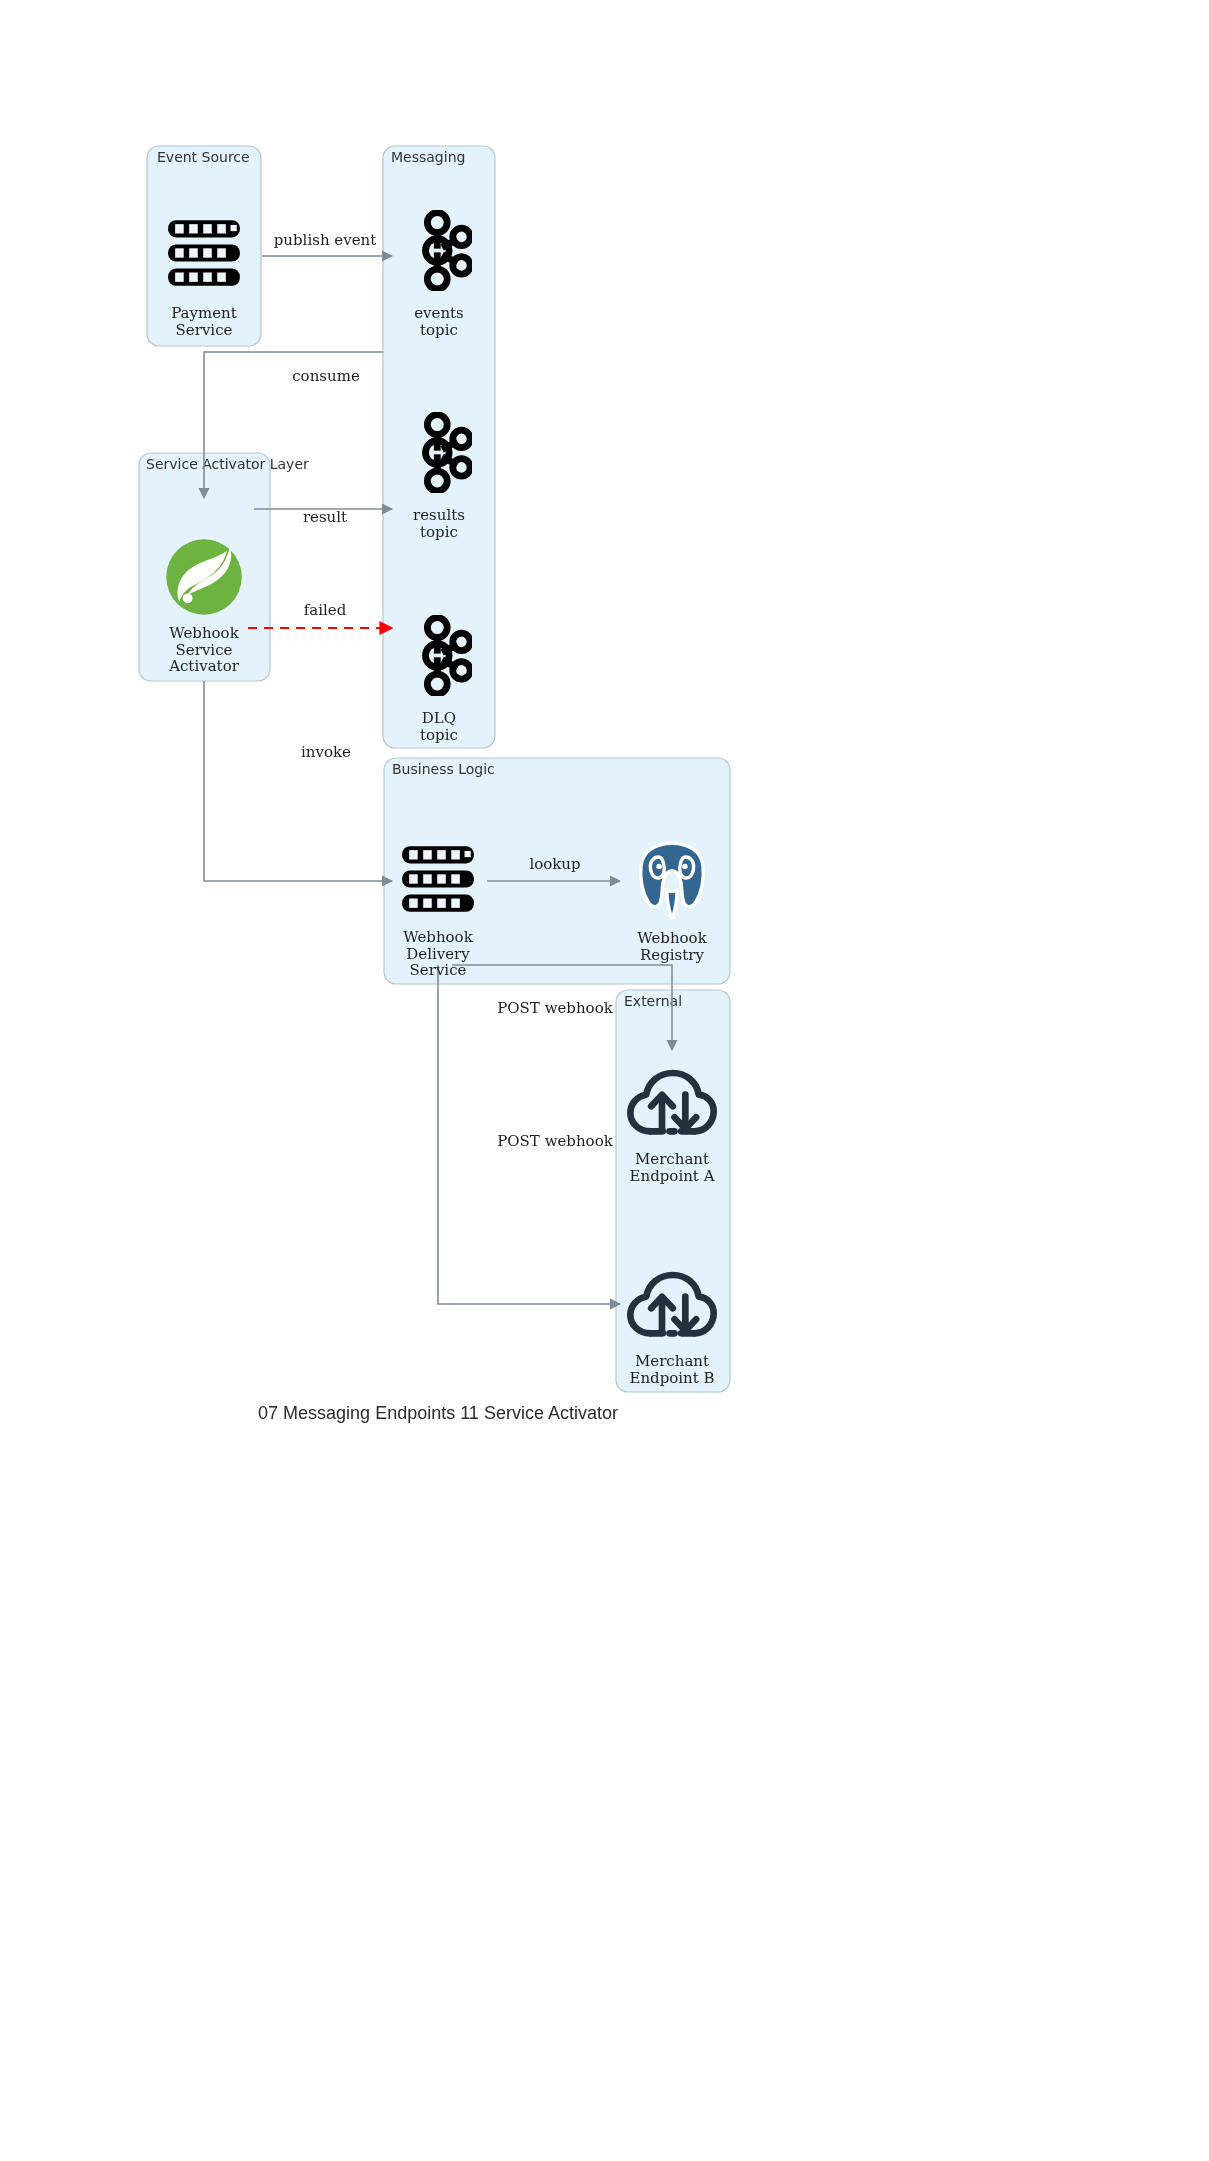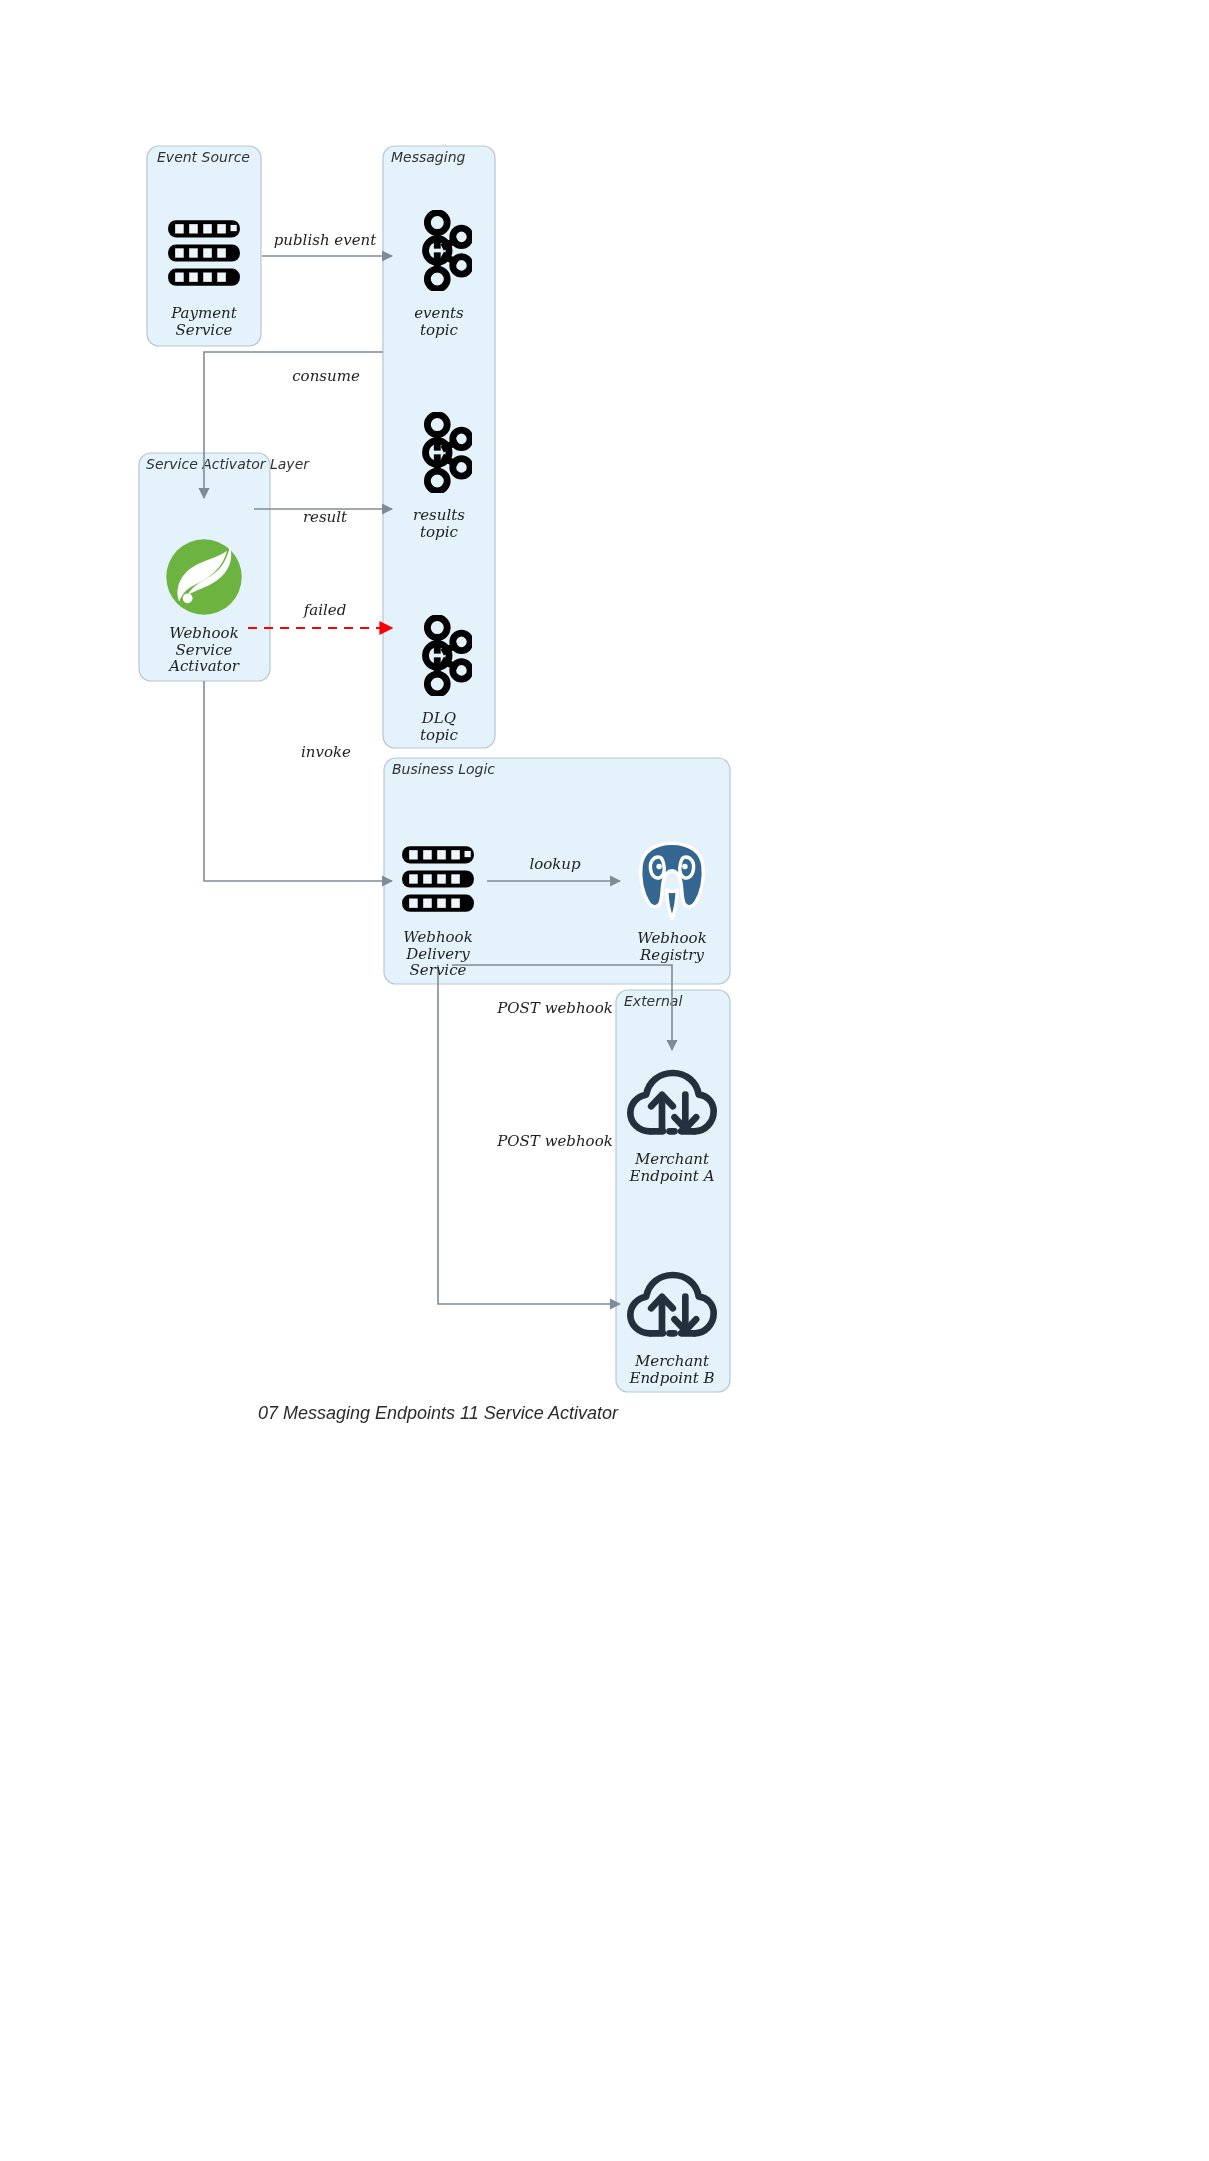--- a/index.html
+++ b/index.html
@@ -1,18 +1,18 @@
 <!DOCTYPE html>
 <html><head>
 <meta charset="utf-8">
 <style>
   html,body{margin:0;padding:0;background:#ffffff;}
   body{width:1209px;height:2161px;position:relative;
        font-family:"Liberation Sans","DejaVu Sans",sans-serif;}
-  #stage{position:absolute;left:0;top:0;width:1209px;height:2059px;font-style:italic;}
+  #stage{position:absolute;left:0;top:0;width:1209px;height:2059px;}
   svg#diagram{position:absolute;left:0;top:0;width:1209px;height:2161px;display:block;}
   .grp-label{font-family:"DejaVu Sans","Liberation Sans",sans-serif;font-size:14px;fill:#333333;}
   .node-label{font-family:"DejaVu Serif","Liberation Serif",serif;font-size:15px;fill:#1f1f1f;}
   .edge-label{font-family:"DejaVu Serif","Liberation Serif",serif;font-size:15px;fill:#1f1f1f;}
   .caption{font-family:"Liberation Sans","DejaVu Sans",sans-serif;font-size:18px;fill:#2b2b2b;}
 </style>
 </head>
 <body>
 
 <div id="stage">

